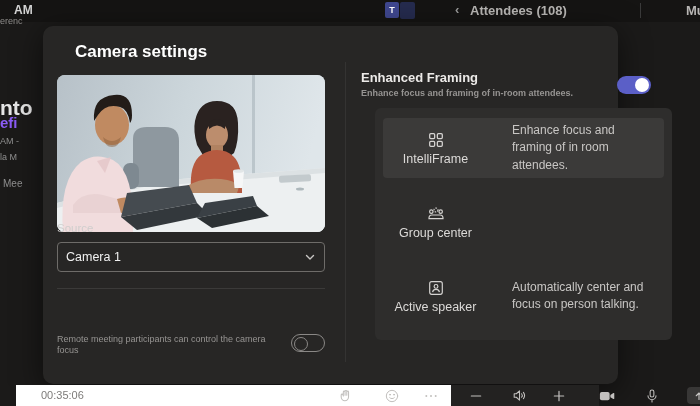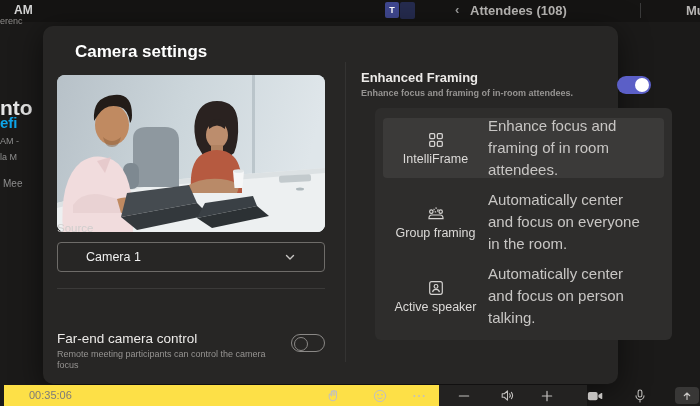--- a/index.html
+++ b/index.html
@@ -12,34 +12,34 @@
               color:#fff;font-size:9px;font-weight:bold;display:flex;align-items:center;justify-content:center;border-radius:2px;}
   .teams-tile2{position:absolute;left:400px;top:2px;width:15px;height:17px;background:#252b4e;border-radius:2px;}
   .back-chevron{position:absolute;left:455px;top:2px;color:#9a9a9a;font-size:13px;font-weight:bold;}
   .attendees{position:absolute;left:470px;top:3px;font-size:13px;font-weight:bold;color:#b8b6b4;}
   .tb-divider{position:absolute;left:640px;top:3px;width:1px;height:15px;background:#3a3a3a;}
   .mute-frag{position:absolute;left:686px;top:3px;font-size:13px;font-weight:bold;color:#b8b6b4;}
   
   .bg-frag{position:absolute;z-index:1;white-space:nowrap;}
   .bg-f0{left:0;top:16px;font-size:9px;color:#8f8d8b;}
   .bg-f1{left:0;top:96px;font-size:21px;font-weight:bold;color:#e6e6e6;}
-  .bg-f2{left:0;top:114px;font-size:15px;font-weight:bold;color:#0ea5e9;}
+  .bg-f2{left:0;top:114px;font-size:15px;font-weight:bold;color:#8b5cf6;}
   .bg-f3{left:0;top:136px;font-size:9px;color:#8f8f8f;}
   .bg-f4{left:0;top:152px;font-size:9px;color:#8f8f8f;}
   .bg-f5{left:3px;top:178px;font-size:10px;color:#8f8f8f;}
   
   .dialog{position:absolute;left:43px;top:26px;width:575px;height:358px;background:#272625;
           border-radius:10px;z-index:2;box-shadow:0 6px 30px rgba(0,0,0,.55);}
   .dlg-title{position:absolute;left:32px;top:16px;font-size:17px;font-weight:bold;color:#ffffff;}
   .preview{position:absolute;left:14px;top:49px;width:268px;height:157px;border-radius:8px;overflow:hidden;background:#c9d3d8;}
   .preview svg{display:block;width:268px;height:157px;}
   .src-label{position:absolute;left:14px;top:196px;font-size:11.5px;color:#d0cecd;}
   .dropdown{position:absolute;left:14px;top:216px;width:268px;height:30px;box-sizing:border-box;
             border:1px solid #6e6c69;border-radius:4px;display:flex;align-items:center;
-            justify-content:space-between;padding:0 28px;cursor:pointer;}
+            justify-content:space-between;padding:0 8px;cursor:pointer;}
   .dropdown .val{font-size:12.5px;color:#f0f0f0;}
   .h-divider{position:absolute;left:14px;top:262px;width:268px;height:1px;background:#3b3a39;}
   .toggle-row{position:absolute;left:14px;width:268px;}
   .row1{top:268px;} .row2{top:305px;}
   .toggle-row .lab{font-size:13.5px;color:#eceae8;}
   .toggle-row .desc{font-size:9px;color:#969492;margin-top:3px;width:225px;line-height:1.25;}
   .toggle{position:absolute;width:34px;height:18px;border-radius:10px;box-sizing:border-box;cursor:pointer;}
   .toggle-off{border:1.5px solid #8a8886;}
   .toggle-off .knob{position:absolute;left:2px;top:1.5px;width:12px;height:12px;border:1.5px solid #8a8886;border-radius:50%;}
   .t1{right:0;top:3px;} .t2{right:0;top:3px;}
@@ -50,23 +50,23 @@
   .ef-head{position:absolute;left:318px;top:44px;width:250px;font-weight:bold;}
   .ef-head .lab{font-size:13px;color:#eceae8;}
   .ef-head .desc{font-size:9px;color:#969492;margin-top:3px;}
   .ef-toggle{position:absolute;left:574px;top:50px;}
   .panel{position:absolute;left:332px;top:82px;width:297px;height:232px;background:#2e2d2c;border-radius:6px;}
   .card{position:absolute;left:8px;width:281px;height:60px;border-radius:4px;display:flex;align-items:center;cursor:pointer;}
   .card.selected{background:#3b3a39;}
   .c1{top:10px;} .c2{top:84px;} .c3{top:158px;}
   .card .iconcol{width:105px;display:flex;flex-direction:column;align-items:center;gap:3px;color:#d6d4d2;}
   .card .iconcol .clabel{font-size:12.5px;color:#dcdad8;}
-  .card .cdesc{flex:1;font-size:15px;color:#c8c6c4;line-height:1.45;padding-right:14px;}
-  
-  .bottom-bar{position:absolute;left:4px;bottom:0;width:572px;height:21px;background:#fde047;z-index:3;}
+  .card .cdesc{flex:1;font-size:12px;color:#c8c6c4;line-height:1.45;padding-right:14px;margin-left:24px;}
+  
+  .bottom-bar{position:absolute;left:16px;bottom:0;width:572px;height:21px;background:#ffffff;z-index:3;}
   .vol-strip{position:absolute;left:435px;top:0;width:148px;height:21px;background:#232221;}
   .timer{position:absolute;left:25px;top:4px;font-size:11px;color:#7d7b79;}
   .bbtn{position:absolute;top:0;width:26px;height:21px;display:flex;align-items:center;justify-content:center;color:#c2c0be;cursor:pointer;}
   .b-hand{left:317px;} .b-emoji{left:363px;} .b-more{left:402px;} .b-minus{left:447px;}
   .b-spk{left:490px;} .b-plus{left:530px;} .b-cam{left:578px;} .b-mic{left:623px;}
   .share-btn{position:absolute;left:671px;top:2px;width:24px;height:17px;background:#383736;border-radius:4px;
              display:flex;align-items:center;justify-content:center;color:#cac8c6;cursor:pointer;}
 </style>
 </head>
 <body>
@@ -139,21 +139,20 @@
         <svg width="12" height="12" viewBox="0 0 12 12" fill="none" stroke="#c8c6c4" stroke-width="1.4" stroke-linecap="round" stroke-linejoin="round">
             <path d="M2.5 4.5 L6 8 L9.5 4.5"></path>
           </svg>
       </span>
     </div>
 
     <div class="h-divider"></div>
 
 
     <div class="toggle-row row2">
-      <div class="lab">Far-end camera control</div>
       <div class="desc">Remote meeting participants can control the camera focus</div>
       <div class="toggle toggle-off t2">
           <span class="knob"></span>
         </div>
     </div>
 
     <div class="v-divider"></div>
 
     <div class="ef-head">
       <div class="lab">Enhanced Framing</div>
@@ -183,23 +182,22 @@
       <div class="card c2">
         <div class="iconcol">
           <span style="display:flex;">
             <svg width="18" height="18" viewBox="0 0 20 20" fill="none" stroke="currentColor" stroke-width="1.3">
               <circle cx="10" cy="5.6" r="2.2" stroke-dasharray="1.6 1.3"></circle>
               <circle cx="4.8" cy="7.4" r="1.9"></circle>
                 <circle cx="15.2" cy="7.4" r="1.9"></circle>
               <path d="M2.2 14.8 c0-2.4 1.7-3.7 3.1-3.7 h9.4 c1.4 0 3.1 1.3 3.1 3.7 v.4 h-15.6 z"></path>
             </svg>
           </span>
-          <span class="clabel">Group framing</span>
+          <span class="clabel">Group center</span>
         </div>
-        <div class="cdesc">Automatically center and focus on everyone in the room.</div>
       </div>
 
       <div class="card c3">
         <div class="iconcol">
           <span style="display:flex;">
             <svg width="18" height="18" viewBox="0 0 20 20" fill="none" stroke="currentColor" stroke-width="1.3">
               <rect x="3" y="3" width="14" height="14" rx="2.2"></rect>
               <circle cx="10" cy="8.2" r="2.1"></circle>
               <path d="M6.2 14.6 c.4-2.1 2-3.1 3.8-3.1 s3.4 1 3.8 3.1"></path>
             </svg>

